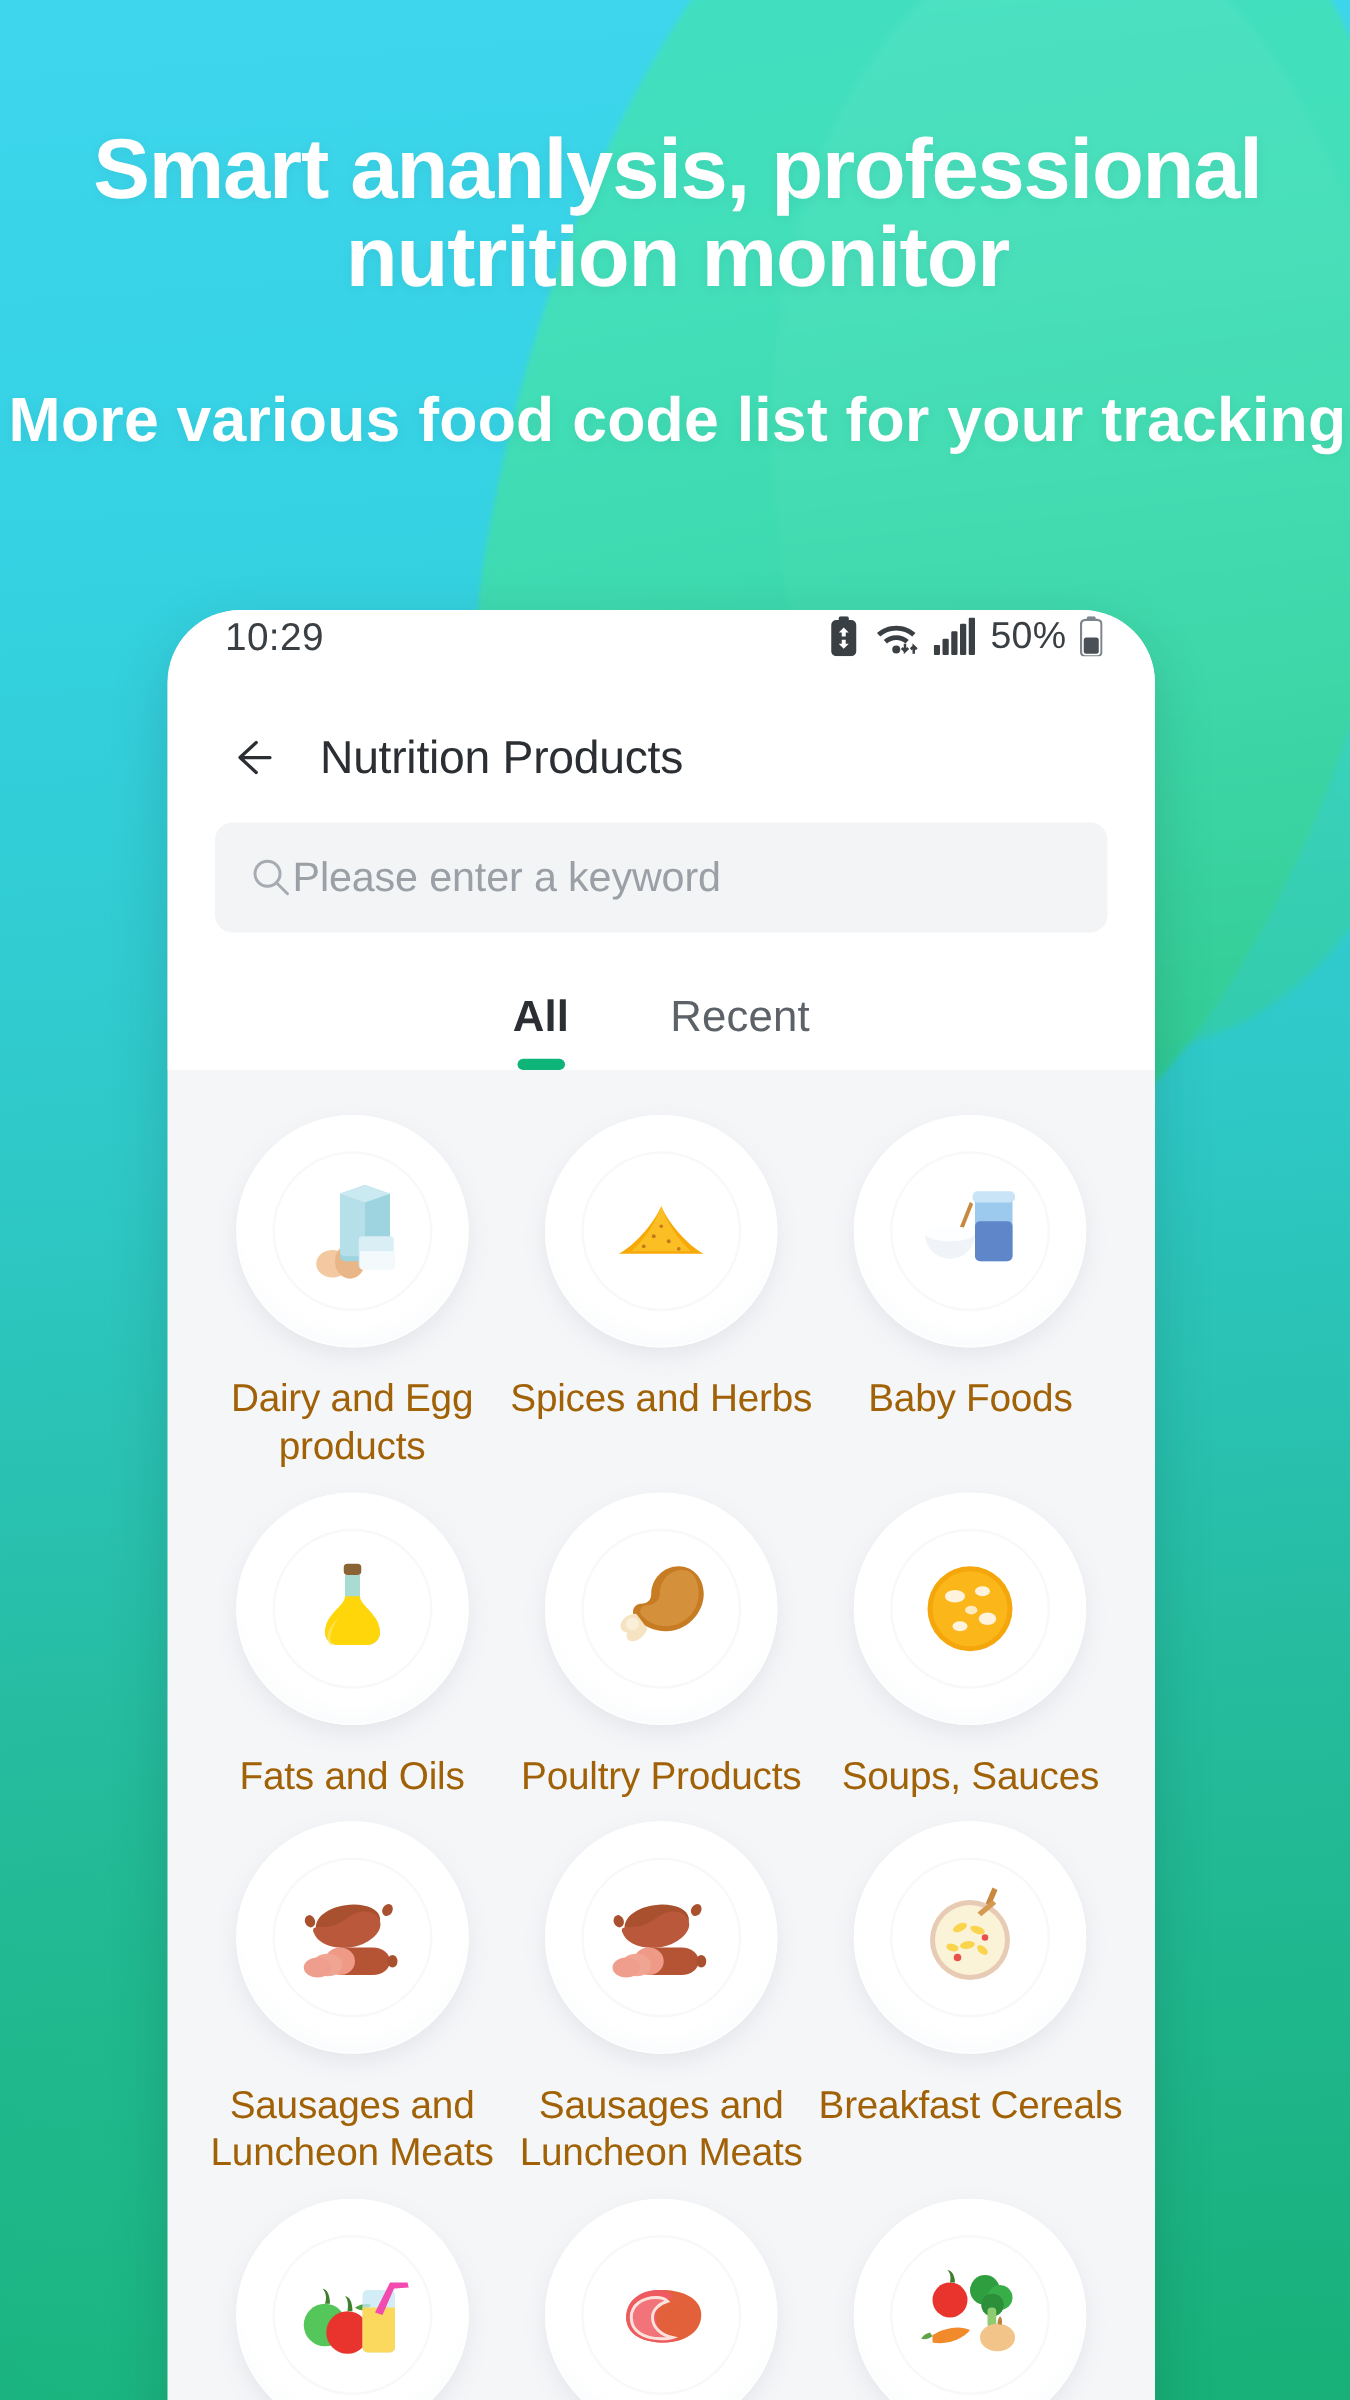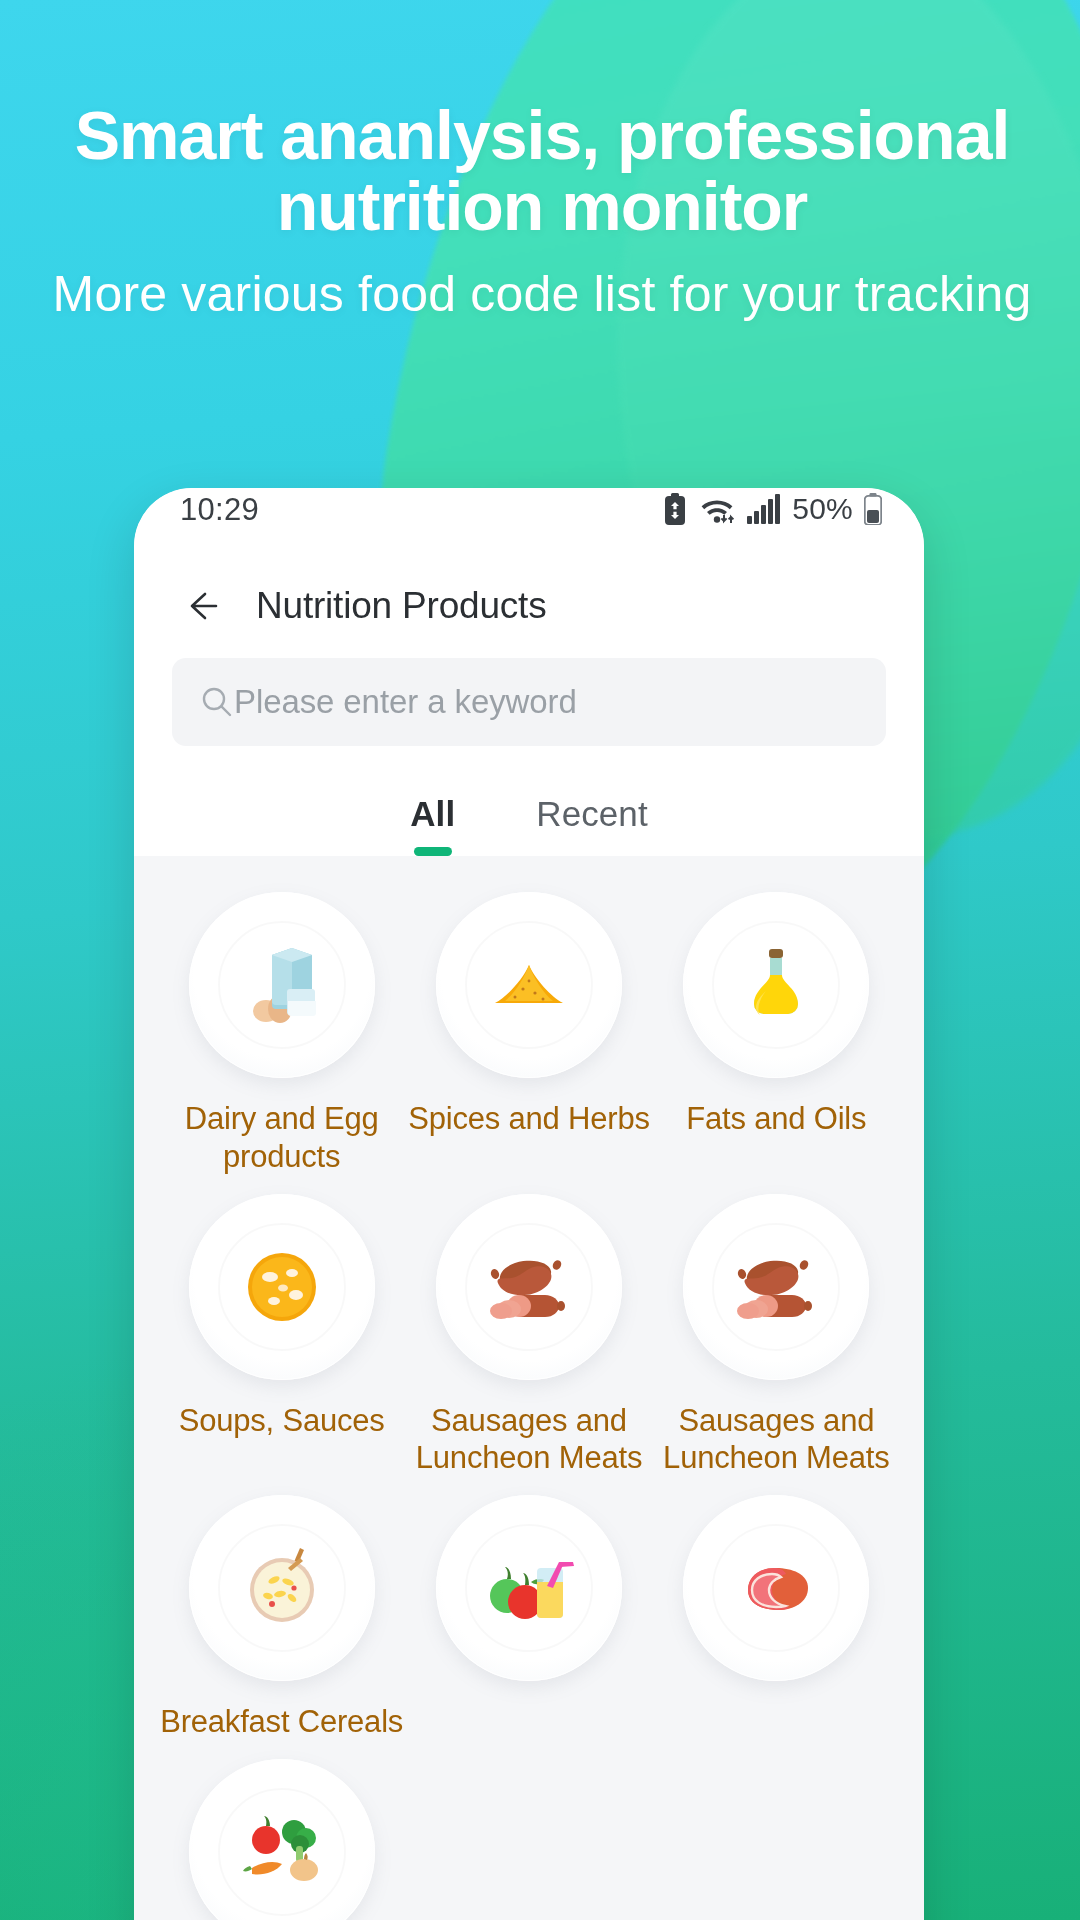--- a/index.html
+++ b/index.html
@@ -46,22 +46,22 @@
   .promo{
     position:absolute; left:4px; right:0; top:100px;
     text-align:center; color:#fff;
     text-shadow:0 2px 10px rgba(0,0,0,.06);
   }
   .promo h1{
     font-size:68px; font-weight:700; line-height:1.04;
     letter-spacing:-1px; padding:0 30px;
   }
   .promo h2{
-    margin-top:24px;
-    font-size:50px; font-weight:400; line-height:1.18;
+    margin-top:66px;
+    font-size:50px; font-weight:700; line-height:1.18;
     letter-spacing:.2px;
   }
 
   
   #phone{
     position:absolute;
     left:134px; top:488px;
     width:790px; height:1470px;
     background:#F5F6F8;
     border-radius:58px 58px 0 0;
@@ -253,33 +253,57 @@
           <circle cx="48" cy="58" r="1.6" fill="#C2791A"></circle>
           <circle cx="60" cy="62" r="1.6" fill="#C2791A"></circle>
           <circle cx="54" cy="50" r="1.4" fill="#C2791A"></circle>
           <circle cx="40" cy="66" r="1.5" fill="#C2791A"></circle>
           <circle cx="68" cy="68" r="1.5" fill="#C2791A"></circle>
         </svg>
       </div>
       <div class="cell-label">Spices and Herbs</div>
     </div>
 
+    <div class="cell">
+      <div class="plate">
+        <svg width="108" height="108" viewBox="0 0 108 108">
+          <rect x="58" y="26" width="30" height="52" rx="5" fill="#9CC9EE"></rect>
+          <rect x="58" y="46" width="30" height="32" rx="4" fill="#5E86C9"></rect>
+          <rect x="56" y="22" width="34" height="9" rx="4" fill="#C9E3F7"></rect>
+          <path d="M48 52 l3 -22 3 1 -3 22z" fill="#C8883F" transform="rotate(14 50 42)"></path>
+          <path d="M18 56 h40 a20 20 0 0 1-40 0z" fill="#F0F3F7"></path>
+          <ellipse cx="38" cy="56" rx="20" ry="6" fill="#FDFEFF"></ellipse>
+        </svg>
+      </div>
+      <div class="cell-label">Baby Foods</div>
+    </div>
 
     <div class="cell">
       <div class="plate">
         <svg width="108" height="108" viewBox="0 0 108 108">
           <rect x="47" y="18" width="14" height="9" rx="3" fill="#8A6434"></rect>
           <path d="M48 27 h12 v20 c0 8 16 14 16 26 a10 10 0 0 1-10 10 H42 a10 10 0 0 1-10-10 c0-12 16-18 16-26z" fill="#A8DCD2"></path>
           <path d="M48 44 h12 c0 8 16 14 16 29 a10 10 0 0 1-10 10 H42 a10 10 0 0 1-10-10 c0-15 16-21 16-29z" fill="#FFD60A"></path>
           <path d="M44 60 c-6 6-10 10-10 17 a9 9 0 0 0 4 7 c-4-6 0-17 6-24z" fill="#FFE457" opacity=".85"></path>
         </svg>
       </div>
       <div class="cell-label">Fats and Oils</div>
     </div>
 
+    <div class="cell">
+      <div class="plate">
+        <svg width="108" height="108" viewBox="0 0 108 108">
+          <path d="M88 42 c0 16-14 30-30 30 -10 0-18-4-24-10 -5-5-2-12 4-12 5 0 8-3 8-8 0-12 10-22 22-22 11 0 20 9 20 22z" fill="#C77B23"></path>
+          <path d="M84 42 c0 14-12 26-26 26 -8 0-14-3-19-8 -4-4-1-9 4-9 6 0 10-4 10-10 0-10 8-18 18-18 9 0 13 9 13 19z" fill="#D4903A"></path>
+          <path d="M34 58 c-6 0-10 3-12 7 -2 4 1 8 5 8 -2 3 0 7 4 7 5 0 10-5 12-10z" fill="#F5E3C2"></path>
+          <path d="M26 66 a5 5 0 1 1 0 .1z" fill="#FAF0DA"></path>
+        </svg>
+      </div>
+      <div class="cell-label">Poultry Products</div>
+    </div>
 
     <div class="cell">
       <div class="plate">
         <svg width="108" height="108" viewBox="0 0 108 108">
           <circle cx="54" cy="54" r="34" fill="#F5A60B"></circle>
           <circle cx="54" cy="54" r="30" fill="#FBB71A"></circle>
           <ellipse cx="42" cy="44" rx="8" ry="5" fill="#FFF3DE"></ellipse>
           <ellipse cx="64" cy="40" rx="6" ry="4" fill="#FFF3DE"></ellipse>
           <ellipse cx="68" cy="62" rx="7" ry="5" fill="#FFF3DE"></ellipse>
           <ellipse cx="46" cy="68" rx="6" ry="4" fill="#FFF3DE"></ellipse>

